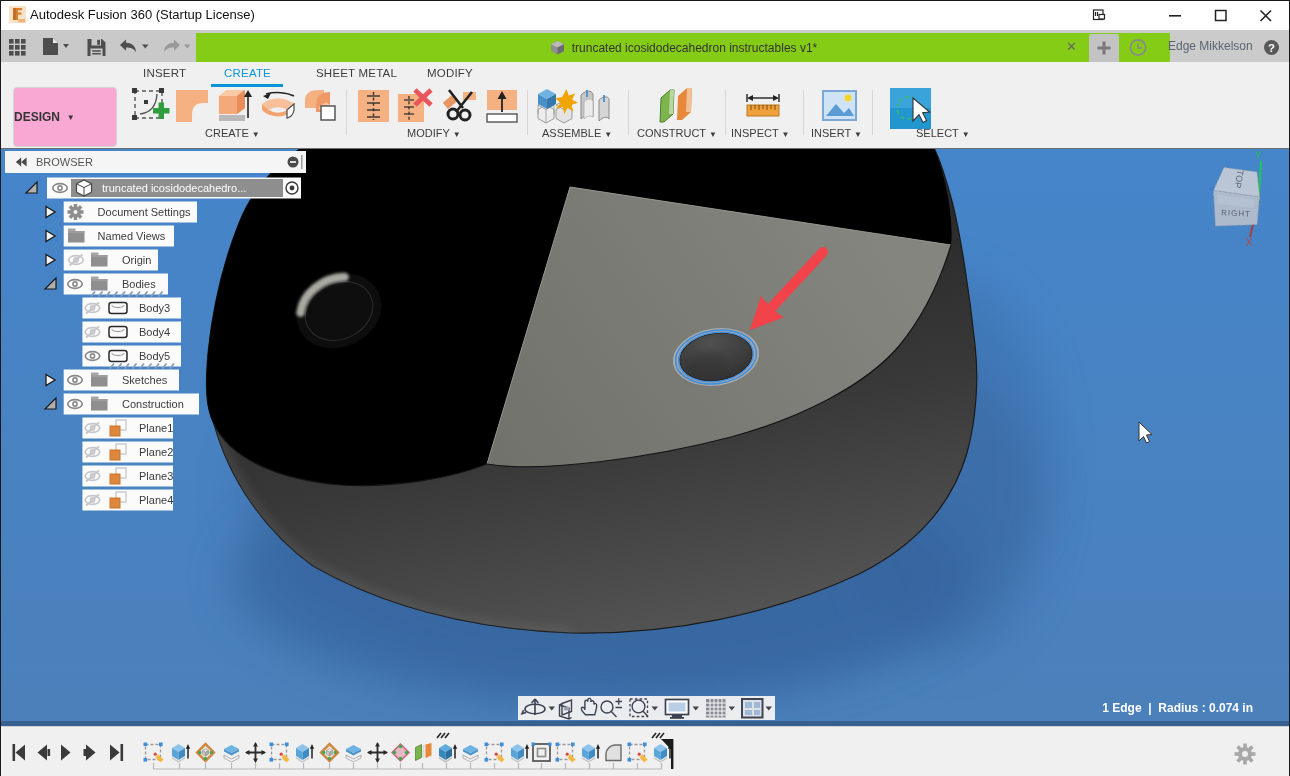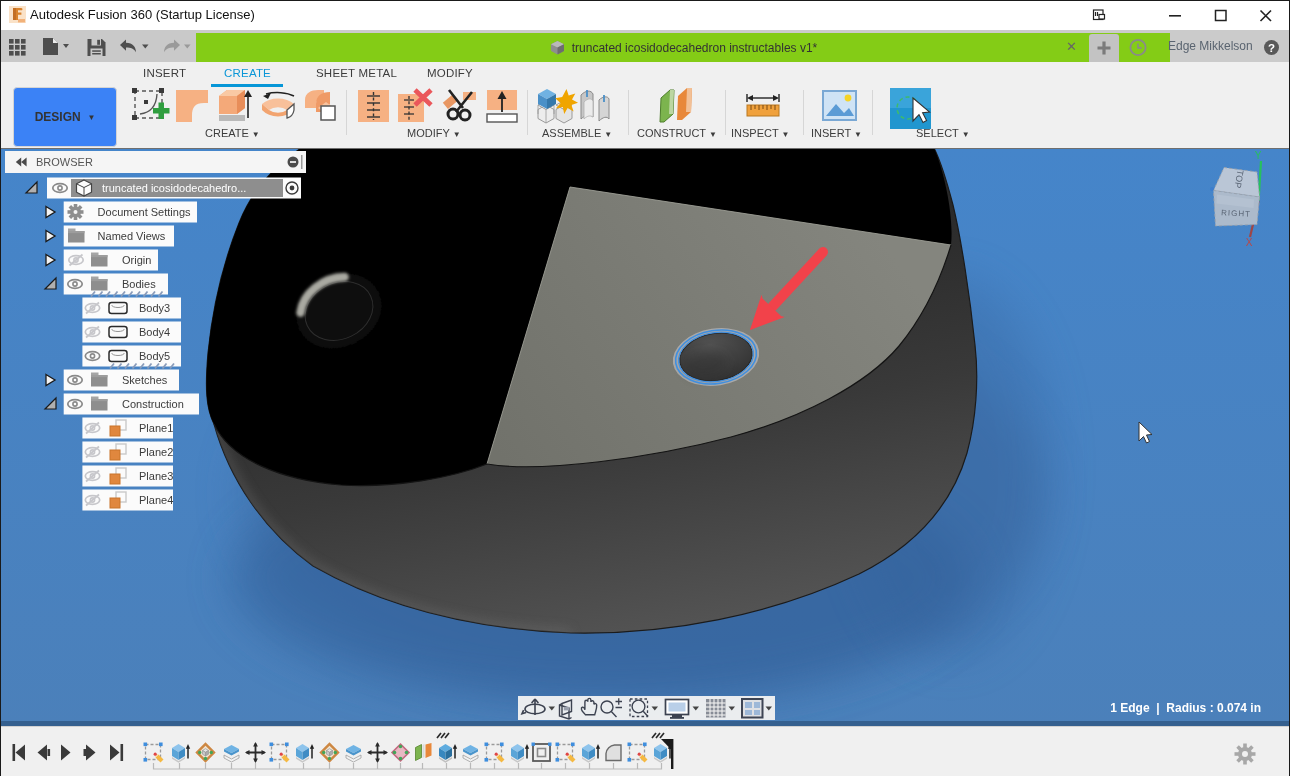--- a/index.html
+++ b/index.html
@@ -14,33 +14,33 @@
 #row2-left { position:absolute; left:0; top:0; width:196px; height:32px; background:#c9c9c9; }
 #doctab { position:absolute; left:196px; top:3px; width:974px; height:29px; background:#84cc16; display:flex; align-items:center; justify-content:center; }
 #doctab .dt-inner { display:flex; align-items:center; font-size:12px; color:#333; }
 #dt-close { position:absolute; left:1066px; top:9px; color:#666; font-size:13px; }
 #plustab { position:absolute; left:1089px; top:4px; width:30px; height:28px; background:#c3c3c3; border-radius:3px 3px 0 0; display:flex; align-items:center; justify-content:center; }
 #username { position:absolute; left:1168px; top:9px; font-size:12px; color:#5a6470; }
 
 #ribbon { position:absolute; left:0; top:62px; width:100%; height:86px; background:#f0f0f0; }
 .rtab { position:absolute; top:5px; font-size:11.5px; color:#3c3c3c; letter-spacing:0.2px; }
 #surf-underline { position:absolute; left:211px; top:22px; width:72px; height:3px; background:#0696d7; }
-#design-btn { position:absolute; left:13px; top:25px; width:104px; height:60px; background:#3b82f6; border:1px solid #d4d4d4; border-radius:4px; display:flex; align-items:center; justify-content:center; font-size:12px; font-weight:bold; color:#333; }
+#design-btn { position:absolute; left:13px; top:25px; width:104px; height:60px; background:#f9a8d4; border:1px solid #d4d4d4; border-radius:4px; display:flex; align-items:center; font-size:12px; font-weight:bold; color:#333; }
 .rgroup-label { position:absolute; top:65px; font-size:11px; color:#3c3c3c; text-align:left; white-space:nowrap; }
 .rsep { position:absolute; top:28px; height:45px; width:1px; background:#d6d6d6; }
 
 #viewport { position:absolute; left:1px; top:148px; width:1288px; height:578px; background:linear-gradient(#4585ca, #4b80ba); overflow:hidden; }
 #scene { position:absolute; left:0; top:0; }
 
 #browser { position:absolute; left:4px; top:3px; width:301px; }
 #browser-hdr { position:relative; height:22px; background:#f5f5f5; display:flex; align-items:flex-end; }
 
 #comments { position:absolute; left:4px; top:550px; width:300px; height:21px; background:#f5f5f5; display:flex; align-items:center; }
 #navbar { position:absolute; left:517px; top:548px; width:257px; height:24px; background:rgba(241,241,241,0.96); }
-#status { position:absolute; right:28px; top:553px; font-size:12px; font-weight:bold; color:#fff; }
+#status { position:absolute; right:36px; top:553px; font-size:12px; font-weight:bold; color:#fff; }
 
 #timeline { position:absolute; left:0; top:726px; width:100%; height:50px; background:#f0f0f0; border-top:1px solid #d2d2d2; }
 </style>
 </head>
 <body>
 <div id="win">
   <div id="winborder"></div>
   <div id="titlebar">
     <svg width="1290" height="30" style="position:absolute;left:0;top:0">
 

